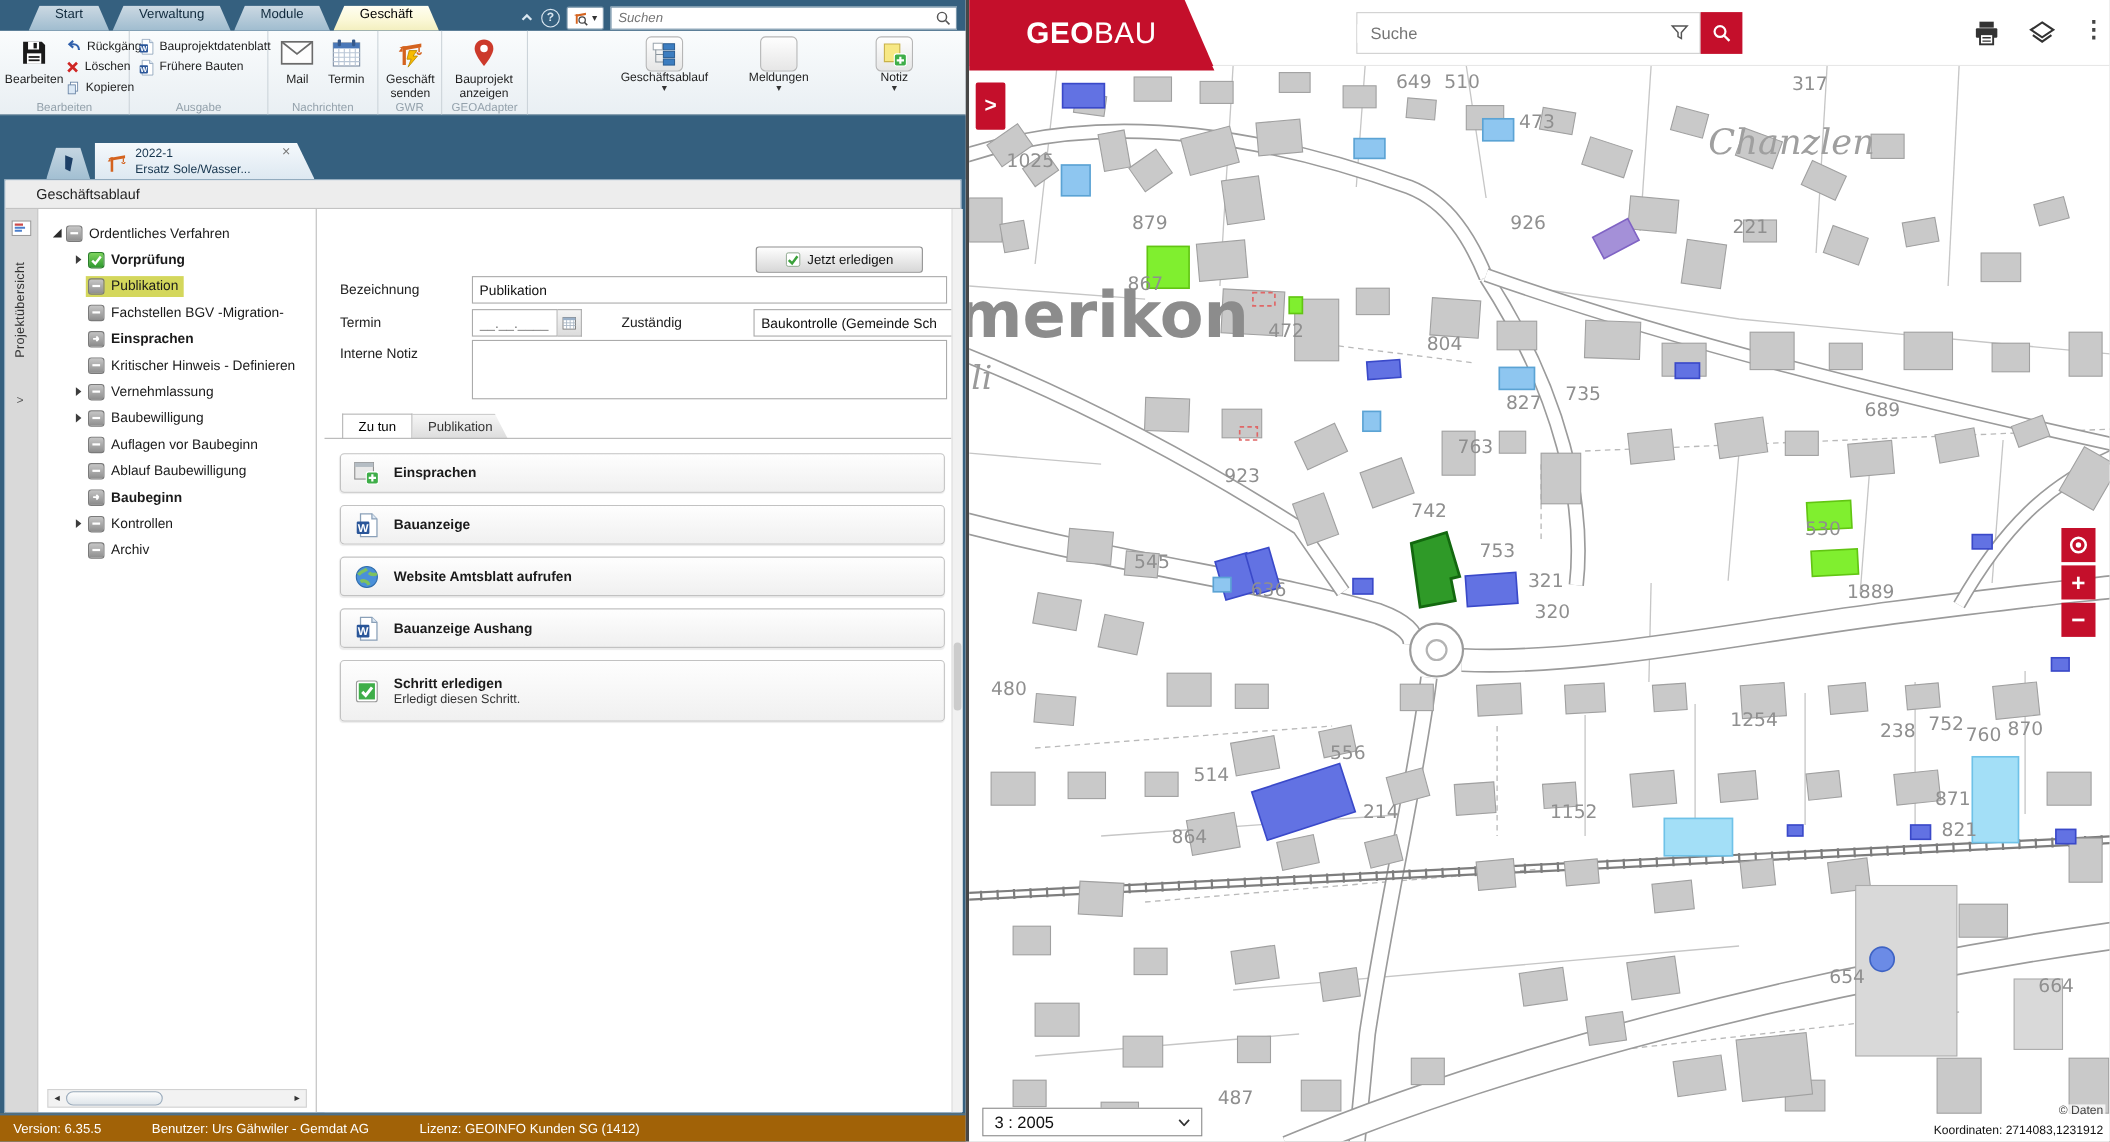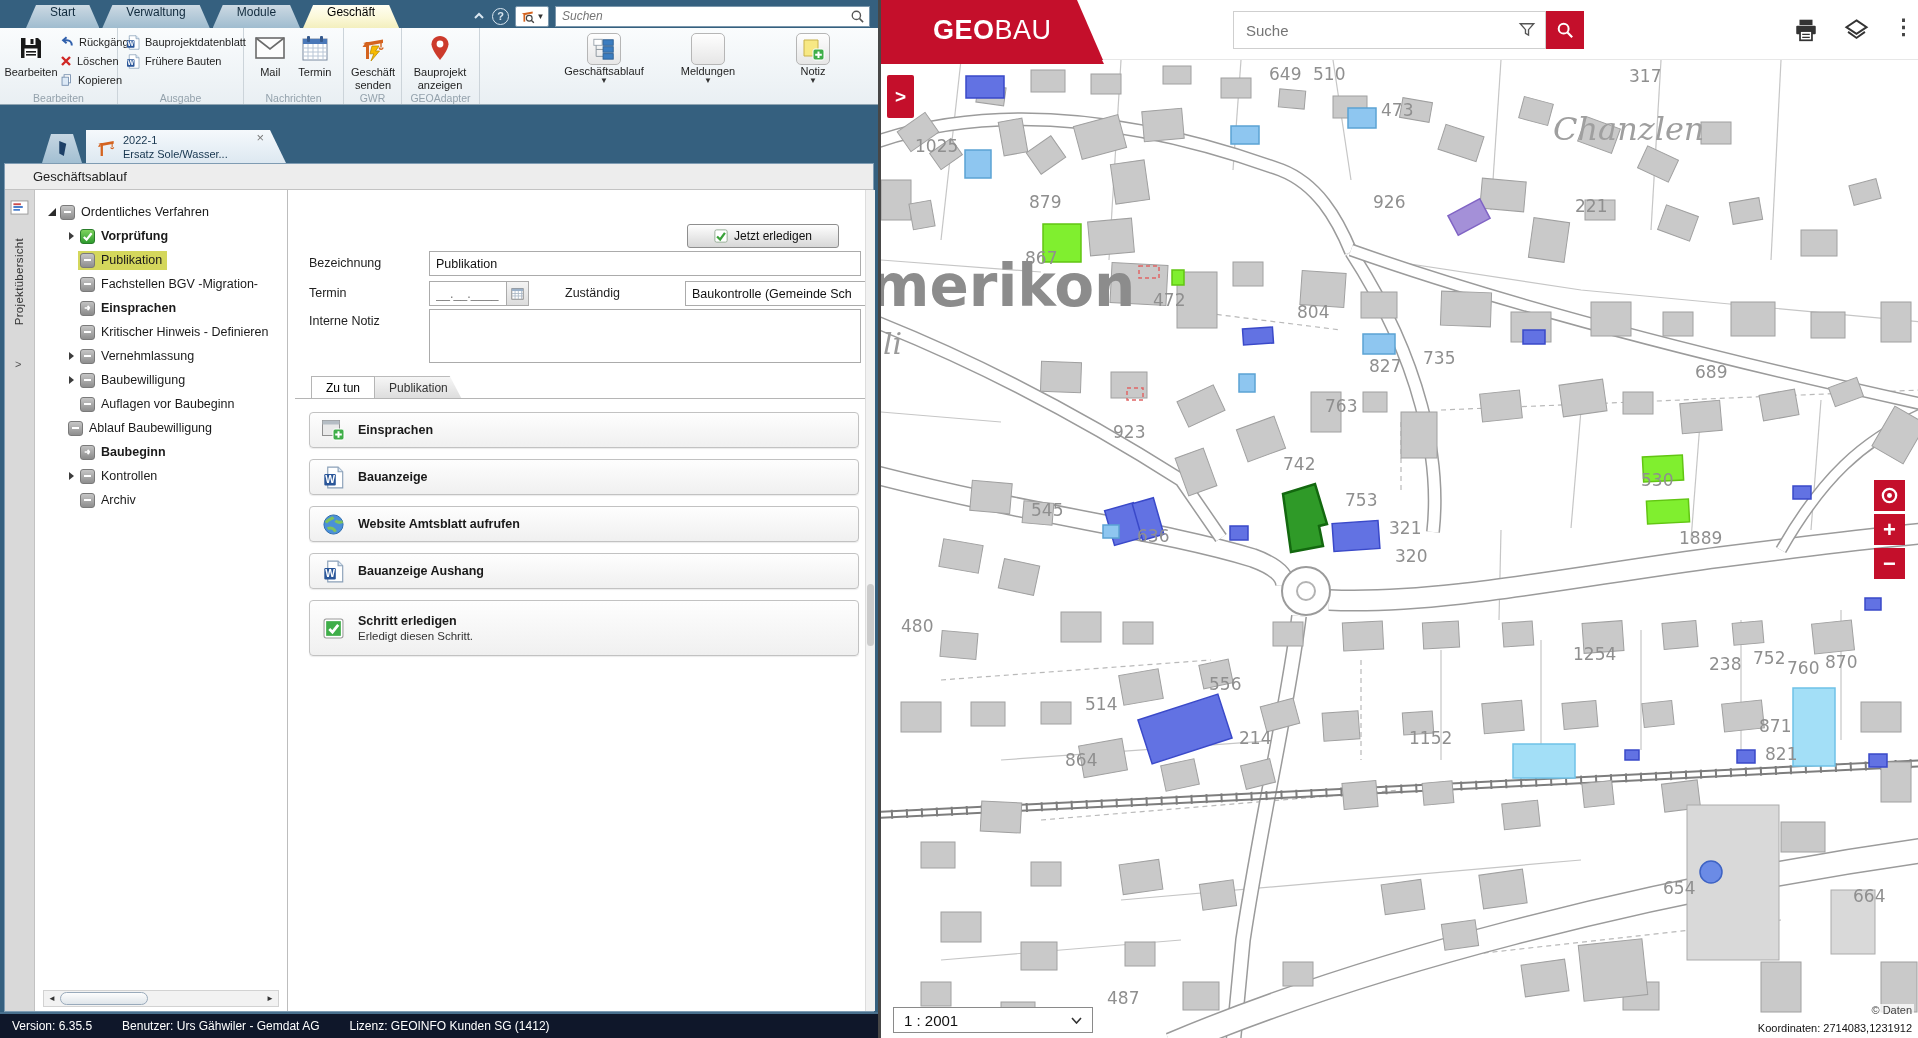--- a/index.html
+++ b/index.html
@@ -104,22 +104,22 @@
   .tabline { position:absolute; left:0; right:10px; top:208px; border-bottom:1px solid #b5b5b5; }
   .tasks { position:absolute; left:14px; right:16px; top:222px; display:flex; flex-direction:column; gap:11px; }
   .task { border:1px solid #c2c2c2; border-radius:4px; background:linear-gradient(#fefefe,#f0f0f0);
           box-shadow:0 1px 1px rgba(0,0,0,.08); height:36px; display:flex; align-items:center; padding:0 10px; gap:12px; }
   .task.tall { height:56px; }
   .task .tkicon { width:26px; display:flex; justify-content:center; }
   .task .tktitle { font-size:12.5px; font-weight:bold; color:#1a1a1a; }
   .task .tkdesc { font-size:11.5px; color:#333; margin-top:2px; }
 
   
-  .statusbar { position:absolute; bottom:0; left:0; width:878px; height:26px; background:#0f172a;
-               border-top:2px solid #49708e; color:#fff; font-size:12px; display:flex; align-items:center; }
+  .statusbar { position:absolute; bottom:0; left:0; width:878px; height:26px; background:#a16207;
+               border-top:2px solid #49708e; color:#fff; font-size:12px; display:flex; align-items:center;gap:16px; }
   .sb-item { margin-left:30px; white-space:nowrap; }
   .sb-item:first-child { margin-left:12px; }
 
   
   .map-panel { position:absolute; left:878px; top:0; width:1040px; height:1038px; background:#fff; border-left:3px solid #474747; }
   .map-header { position:absolute; top:0; left:0; right:0; height:60px; background:#fff; border-bottom:1px solid #e7e7e7; z-index:5; }
   .logo-band { position:absolute; left:0; top:0; }
   .logo-text { position:absolute; left:52px; top:15px; font-size:27px; color:#fff; letter-spacing:.5px; z-index:2; }
   .logo-text b { font-weight:bold; }
   .map-search { position:absolute; left:352px; top:11px; width:313px; height:38px; border:1px solid #cfcfcf;
@@ -457,21 +457,21 @@
                 <span class="tlabel">Baubewilligung</span>
               </span>
             </div>
             <div class="trow" style="padding-left: 30px;">
               <span class="exp none"></span>
               <span class="rowbg">
                 <span class="ti step"></span>
                 <span class="tlabel">Auflagen vor Baubeginn</span>
               </span>
             </div>
-            <div class="trow" style="padding-left: 18px;">
+            <div class="trow" style="padding-left: 30px;">
               <span class="exp none"></span>
               <span class="rowbg">
                 <span class="ti step"></span>
                 <span class="tlabel">Ablauf Baubewilligung</span>
               </span>
             </div>
             <div class="trow bold" style="padding-left: 30px;">
               <span class="exp none"></span>
               <span class="rowbg">
                 <span class="ti arrow">
@@ -906,21 +906,21 @@
       <div class="mapctl" style="top:420px">
         <svg width="19" height="19" viewBox="0 0 20 20">
             <circle cx="10" cy="10" r="7" fill="none" stroke="#fff" stroke-width="2.4"></circle>
             <circle cx="10" cy="10" r="2.6" fill="#fff"></circle>
           </svg>
       </div>
       <div class="mapctl" style="top:454px">+</div>
       <div class="mapctl" style="top:488px">−</div>
 
       <div class="scale-box">
-        <span>1 : 2001</span>
+        <span>3 : 2005</span>
         <svg width="11" height="7" viewBox="0 0 11 7">
             <path d="M1 1 L5.5 6 L10 1" fill="none" stroke="#333" stroke-width="1.6"></path>
           </svg>
       </div>
       <div class="map-credit">© Daten</div>
       <div class="map-coords">Koordinaten: 2714083,1231912</div>
     </div>
   </div>
 </div>
 

